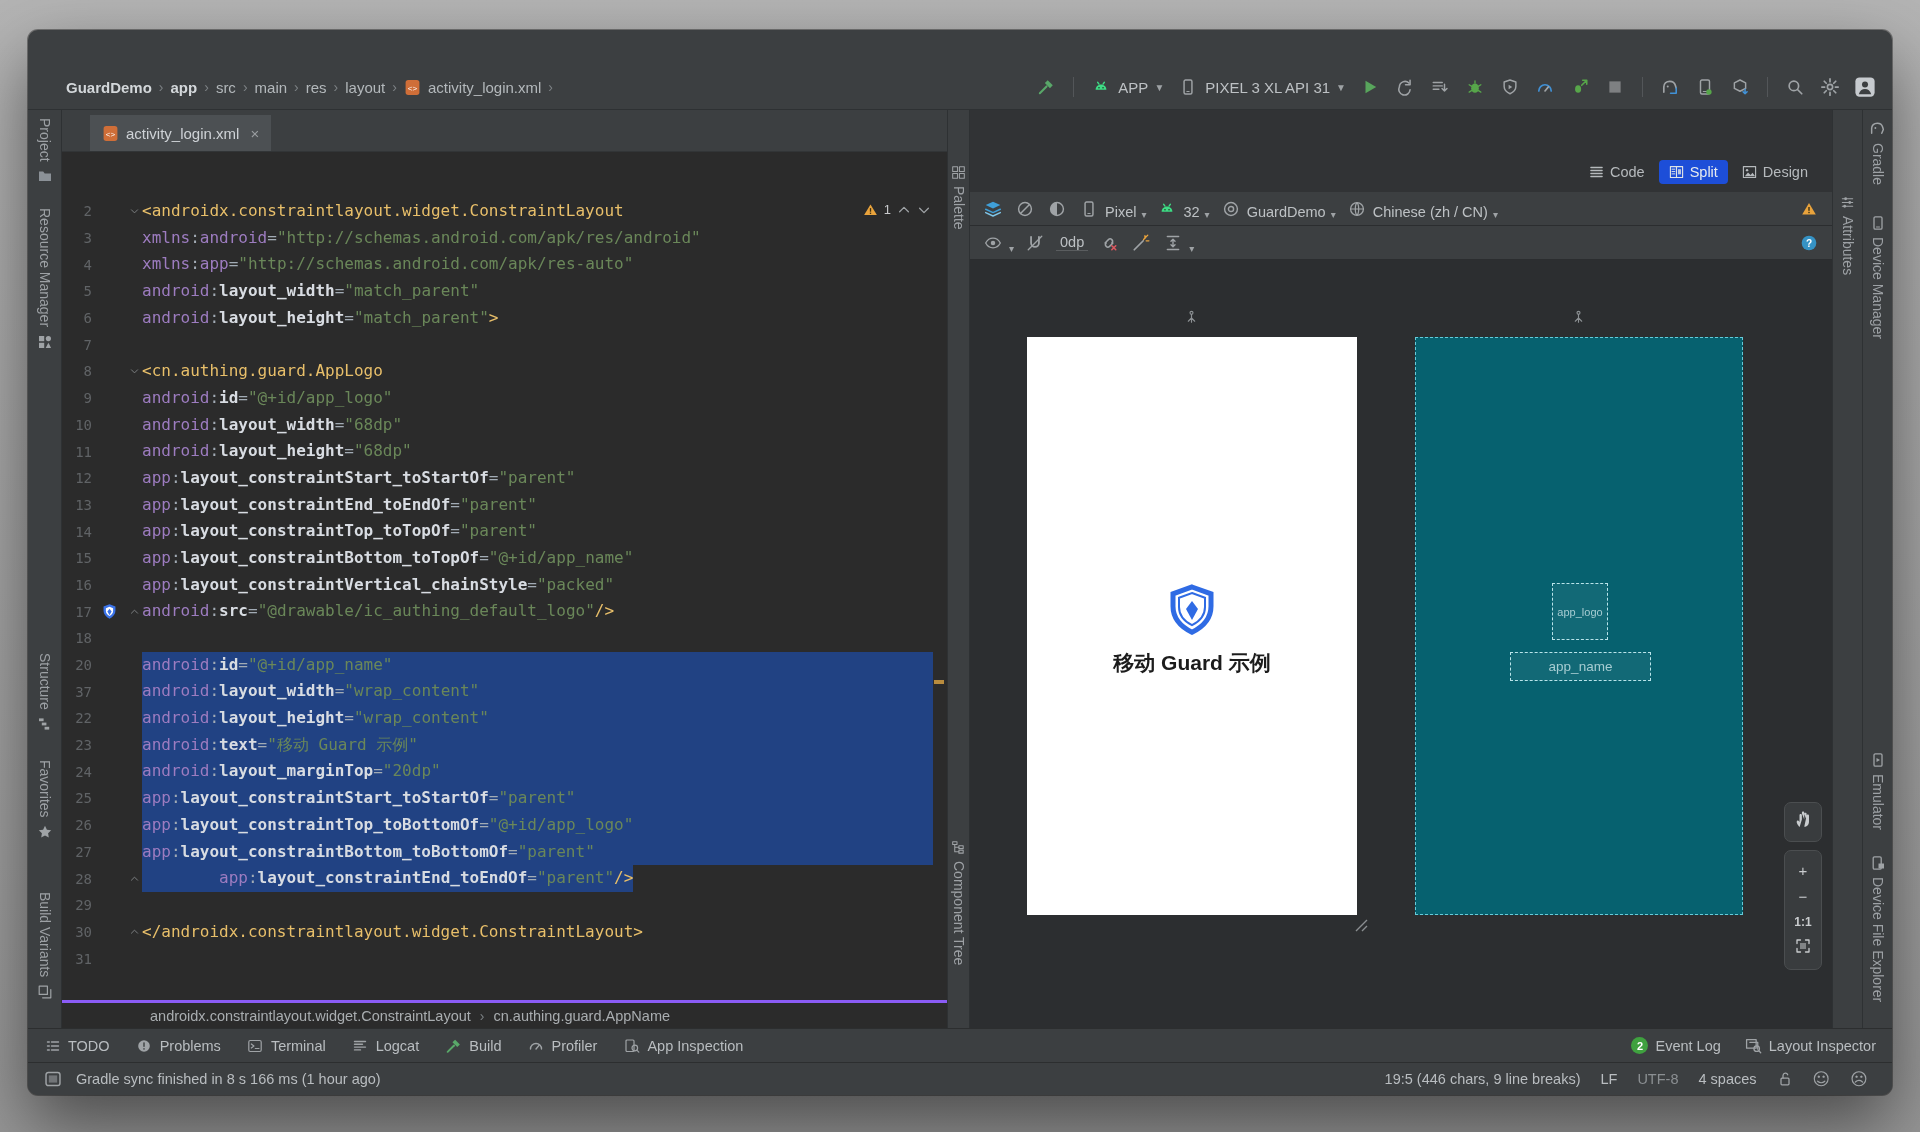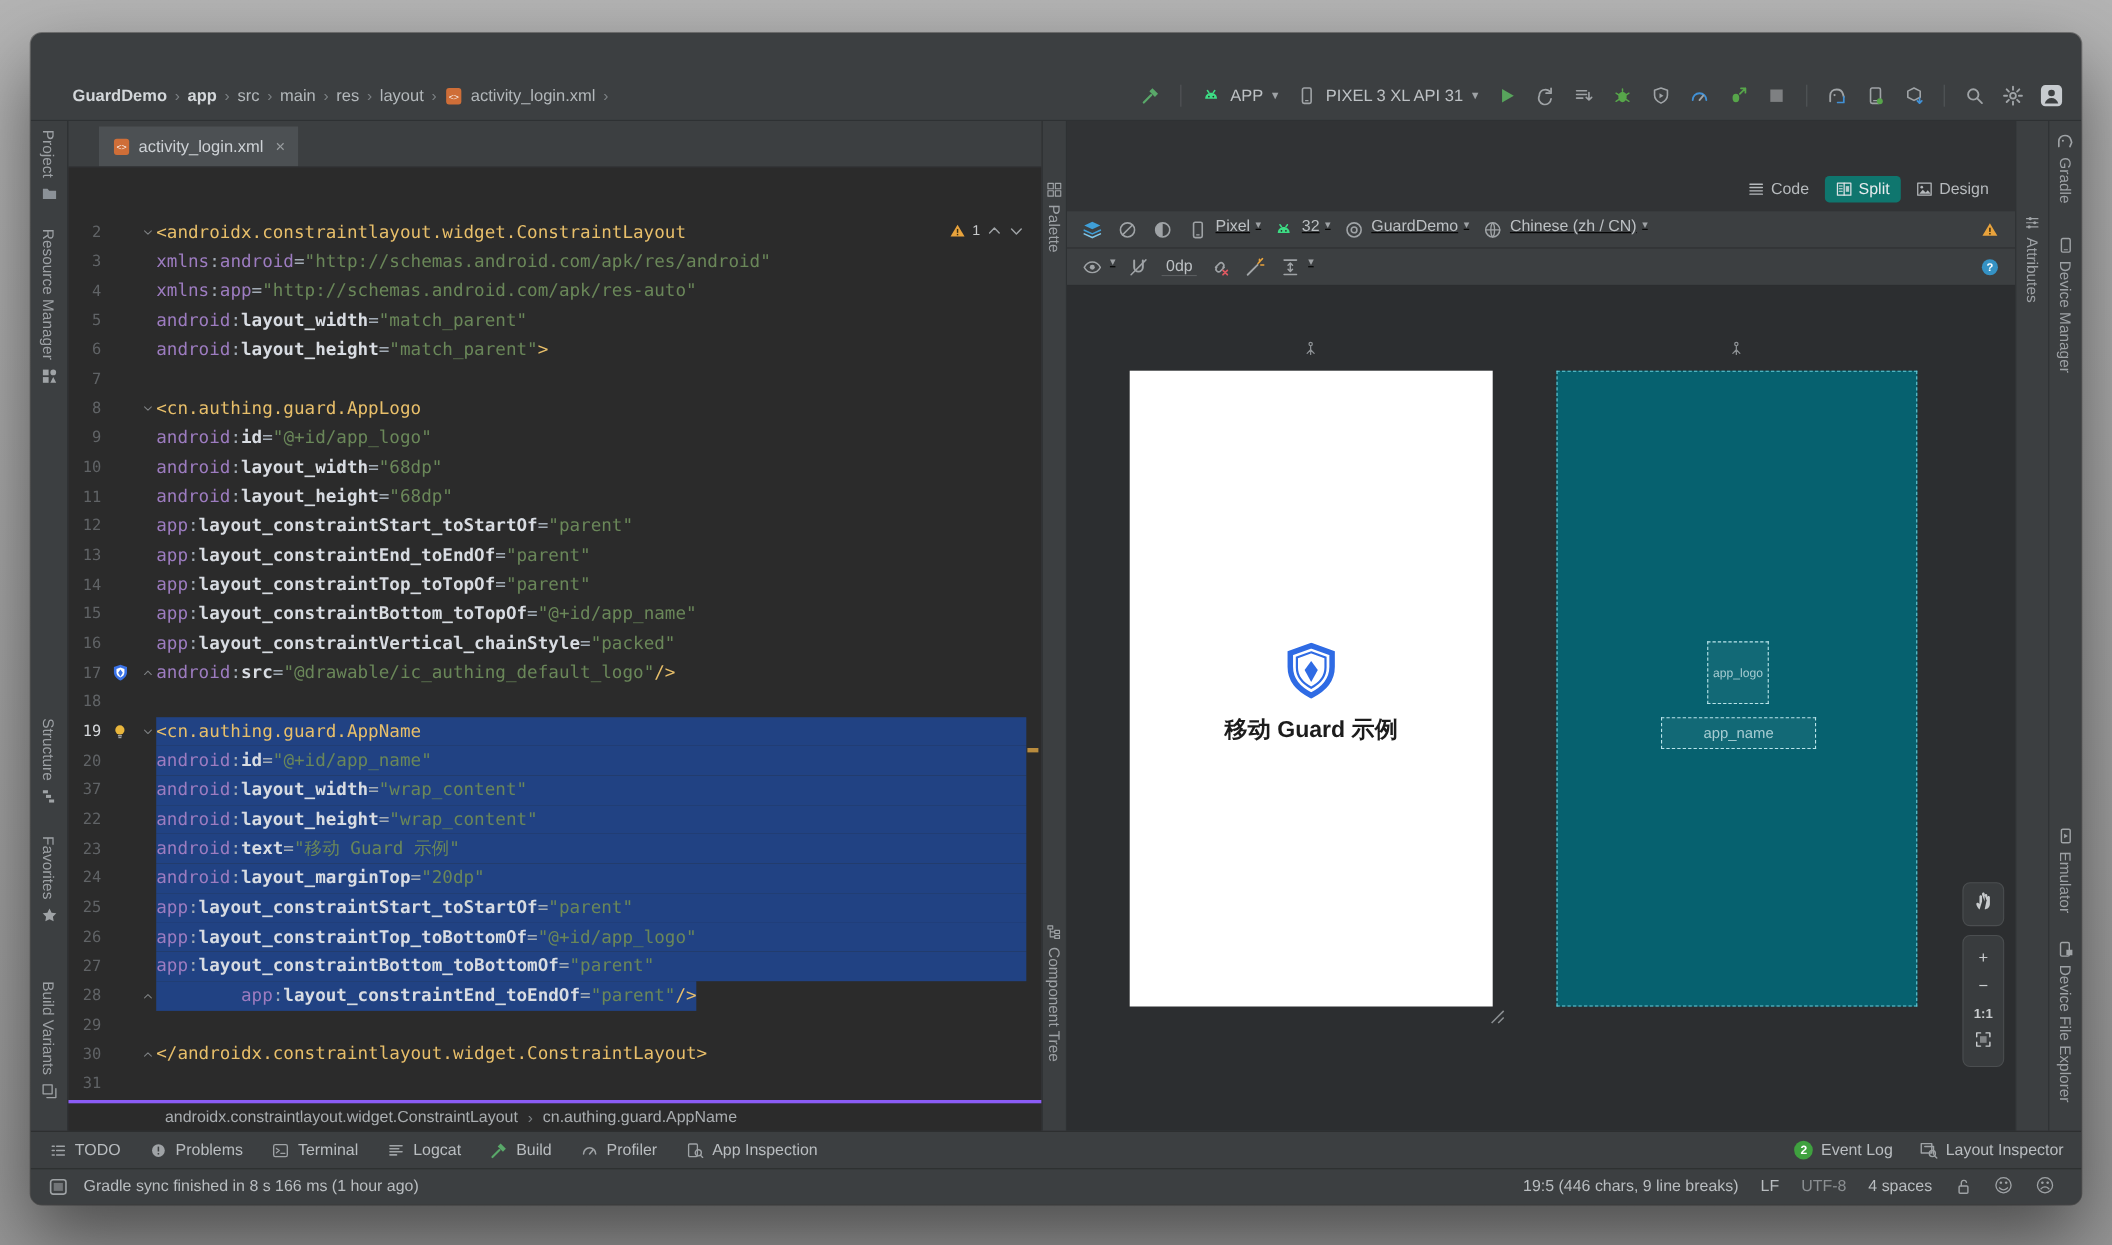--- a/index.html
+++ b/index.html
@@ -56,24 +56,24 @@
     font-size:13px; color:#c8cacc; }
   #stripe-mark { position:absolute; right:3px; top:528px; width:10px; height:4px; background:#b98c3e; }
   #editor-crumbs { height:28px; border-top:3px solid #8b5cf6; display:flex; align-items:center; gap:9px;
     padding-left:88px; font-size:14.5px; color:#a9adb0; background:#2b2b2b; }
   
   #palette-strip { width:23px; background:#3c3f41; border-left:1px solid #2e3133; border-right:1px solid #2e3133; position:relative; }
   
   #design-pane { flex:1; display:flex; flex-direction:column; background:#2c2e30; }
   #modes-row { height:82px; display:flex; align-items:flex-end; justify-content:flex-end; padding:0 14px 8px 0; gap:4px; background:#313335; }
   .mode { display:flex; align-items:center; gap:6px; font-size:14.5px; color:#b6babd; padding:4px 10px; border-radius:4px;margin-top:39px; }
-  .mode.active { background:#0f766e; color:#e8ecef; }
+  .mode.active { background:#1d4ed8; color:#e8ecef; }
   .dtb { height:34px; display:flex; align-items:center; gap:10px; padding:0 12px; background:#3c3f41; border-bottom:1px solid #2b2d2f; }
   .dtb .lbl { font-size:14.5px; color:#bdc1c4; }
-  .dtb .grp { display:flex; align-items:flex-start; gap:5px;text-decoration:underline; }
+  .dtb .grp { display:flex; align-items:flex-end; gap:5px; }
   .dtb .sp { flex:1; }
   #surface { flex:1; position:relative; }
   .screen-label-ico { position:absolute; top:50px; width:16px; height:16px; }
   #white-screen { position:absolute; left:57px; top:77px; width:330px; height:578px; background:#ffffff; }
   #shield-logo { position:absolute; left:50%; top:247px; transform:translateX(-50%); }
   #app-title { position:absolute; left:0; right:0; top:312px; text-align:center; font-size:21px; font-weight:bold; color:#1c1c1c;
     font-family:"Liberation Sans","DejaVu Sans",sans-serif; }
   #resize-handle { position:absolute; right:-12px; bottom:-22px; }
   #blueprint { position:absolute; left:445px; top:77px; width:328px; height:578px; background:#06616f; border:1px dashed #66cbd9; }
   .bp-box { position:absolute; border:1px dashed #b9e4ea; background:rgba(255,255,255,.05);
@@ -431,36 +431,20 @@
                 </svg>
               </span>
               <div class="code">        <span class="c-p">android</span><span class="c-o">:</span><span class="c-n">src</span><span class="c-o">=</span><span class="c-s">"@drawable/ic_authing_default_logo"</span><span class="c-t">/&gt;</span></div>
             </div>
             <div class="ln">
               <span class="num">18</span>
               <span class="gico"></span>
               <span class="fold"></span>
               <div class="code"></div>
             </div>
-            <div class="ln">
-              <span class="num cur">19</span>
-              <span class="gico">
-                <svg width="16" height="16" viewBox="0 0 16 16" fill="none" stroke-linecap="round" stroke-linejoin="round">
-                  <circle cx="8" cy="6.6" r="4.2" fill="#e9b63c"></circle>
-                  <rect x="6.2" y="11.2" width="3.6" height="1.3" fill="#9fa3a6"></rect>
-                  <rect x="6.6" y="13" width="2.8" height="1.1" fill="#9fa3a6"></rect>
-                </svg>
-              </span>
-              <span class="fold">
-                <svg width="11" height="11" viewBox="0 0 16 16" fill="none" stroke-linecap="round" stroke-linejoin="round">
-                  <path d="M3.5 5.5L8 10l4.5-4.5" stroke="#7e8183" stroke-width="1.4"></path>
-                </svg>
-              </span>
-              <div class="code">    <span class="selgrow"><span class="c-t">&lt;cn.authing.guard.AppName</span></span></div>
-            </div>
             <div class="ln sel-mid">
               <span class="num">20</span>
               <span class="gico"></span>
               <span class="fold"></span>
               <div class="code">        <span class="c-p">android</span><span class="c-o">:</span><span class="c-n">id</span><span class="c-o">=</span><span class="c-s">"@+id/app_name"</span></div>
             </div>
             <div class="ln sel-mid">
               <span class="num">37</span>
               <span class="gico"></span>
               <span class="fold"></span>

